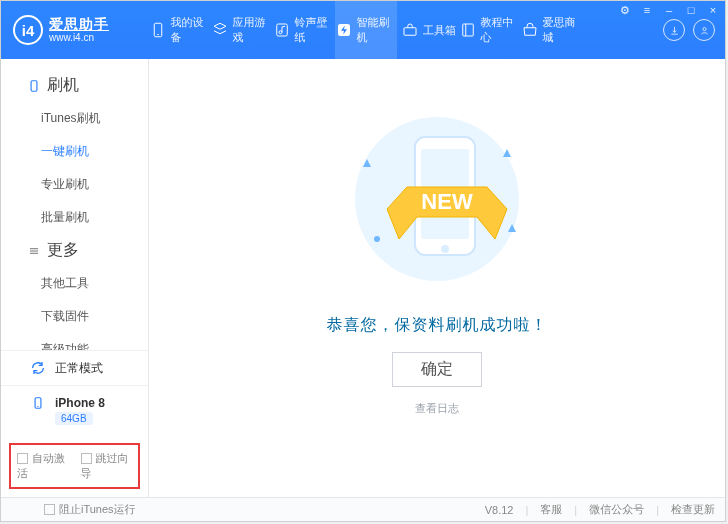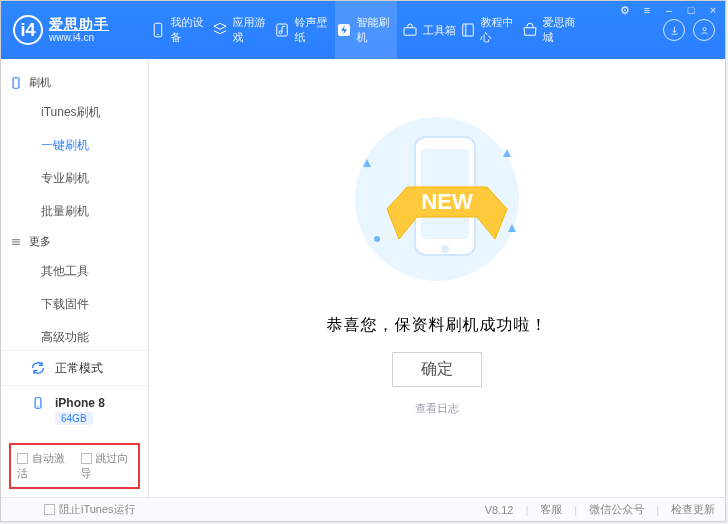--- a/index.html
+++ b/index.html
@@ -34,21 +34,21 @@
     align-items: center;
     padding-left: 12px;
     gap: 6px;
   }
   .brand-logo {
     width: 30px; height: 30px;
     border: 2px solid #fff;
     border-radius: 50%;
     display: flex; align-items: center; justify-content: center;
     font-weight: bold;
-    font-size: 18px;
+    font-size: 15px;
     color: #fff;
   }
   .brand-text { line-height: 1.1; }
   .brand-title { font-size: 14px; font-weight: 600; letter-spacing: 1px; text-decoration: underline; }
   .brand-sub { font-size: 10px; opacity: .92; }
   .nav {
     display: flex;
     align-items: stretch;
     flex: 1;
   }
@@ -106,22 +106,22 @@
   .sidebar {
     width: 148px;
     border-right: 1px solid #e5e7eb;
     display: flex;
     flex-direction: column;
     background:#fff;
   }
   .sb-scroll { flex:1; overflow:hidden; padding-top:10px; }
   .sb-grouphead {
     display:flex; align-items:center; gap:6px;
-    padding: 6px 14px 6px 8px;
-    font-size:11px; color:#444;
+    padding: 6px 14px 6px 26px;
+    font-size:16px; color:#444;
   }
   .sb-grouphead .gh-icon { width:14px; height:14px; display:flex; align-items:center; justify-content:center; color:#2c7fff; }
   .sb-item {
     padding: 8px 0 8px 40px;
     font-size: 12px;
     color: #555;
     cursor:pointer;
   }
   .sb-item.active { color:#2c7fff; }
 
@@ -156,21 +156,21 @@
   
   .main {
     flex:1;
     display:flex; flex-direction:column; align-items:center;
     padding-top:50px;
     background:#fff;
   }
   .illus { width:200px; height:180px; position:relative; }
   .msg {
     margin-top:26px;
-    font-size:16px; color:#000000; letter-spacing:1px;
+    font-size:16px; color:#0369a1; letter-spacing:1px;
   }
   .ok-btn {
     margin-top:16px;
     border:1px solid #d0d4da;
     background:#fff;
     padding:6px 28px;
     font-size:16px;
     color:#555;
     cursor:pointer;
   }

